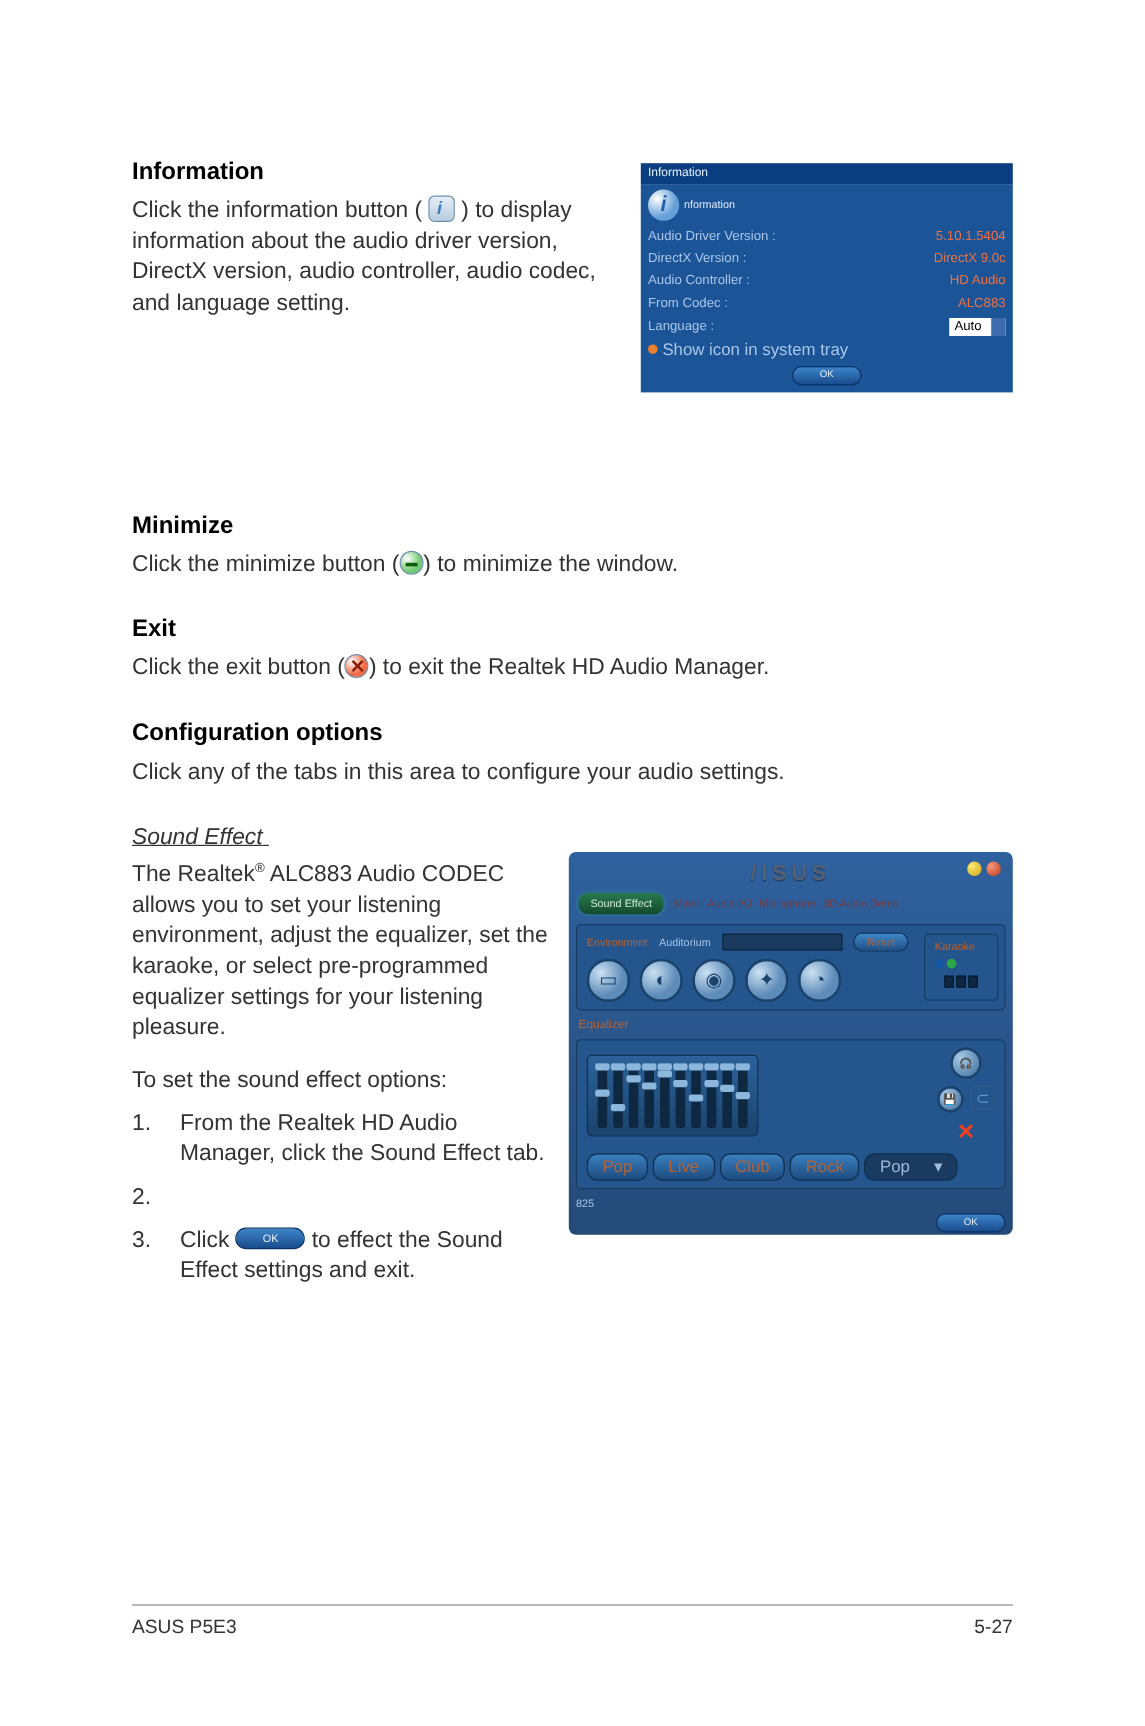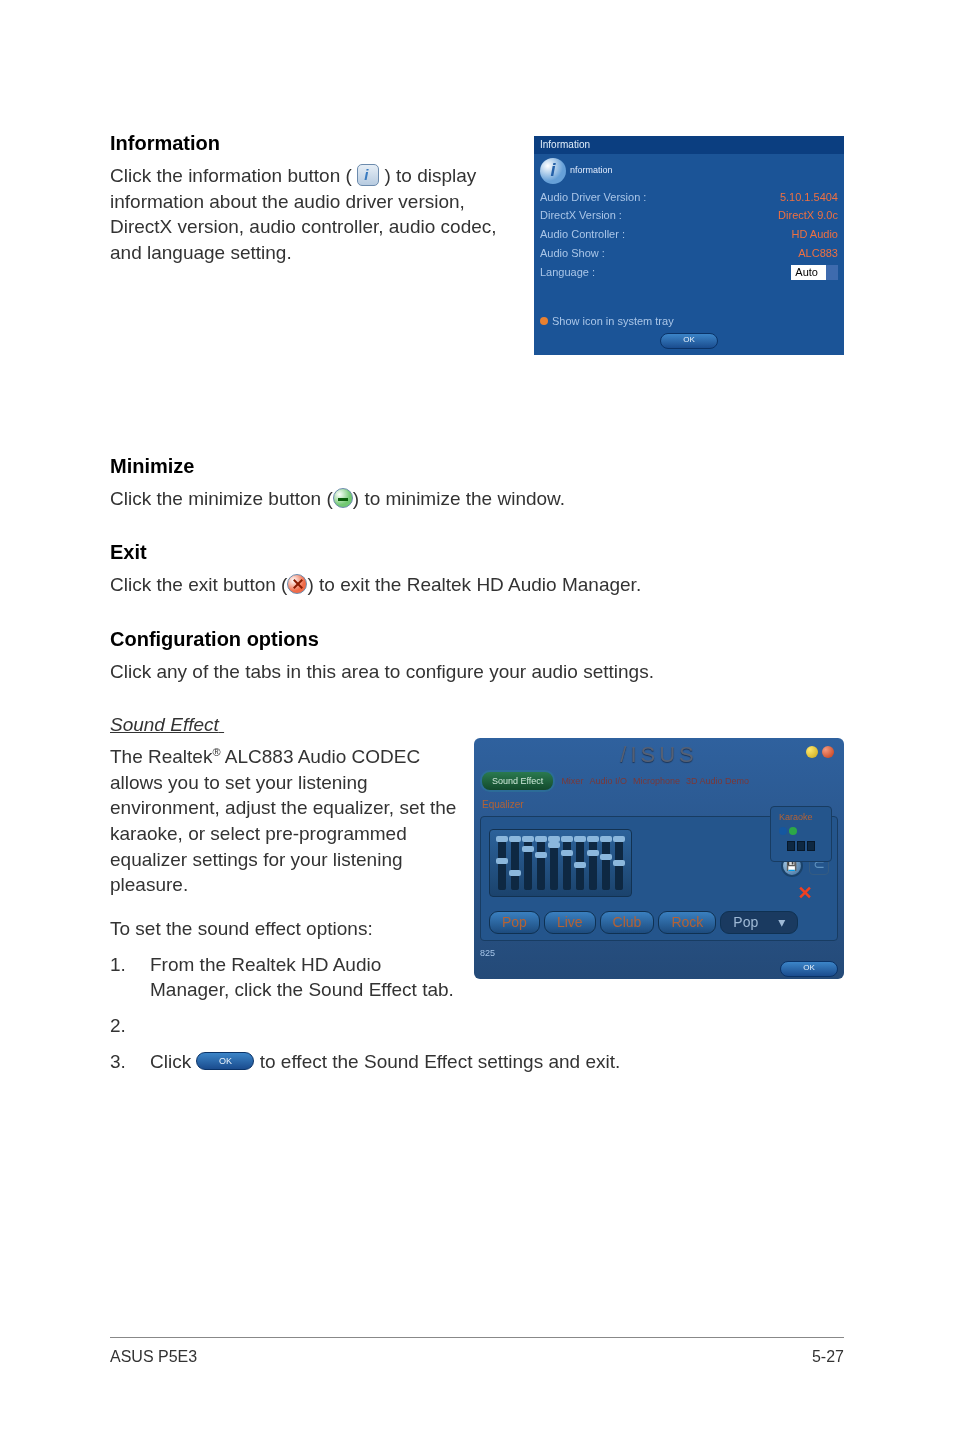--- a/index.html
+++ b/index.html
@@ -47,21 +47,21 @@
     background: radial-gradient(circle at 30% 30%, #fff, #66a0d8 60%);
     color:#2460a8; font-style:italic; font-weight:bold;
     display:flex; align-items:center; justify-content:center;
     font-size:18px;
   }
   .info-label { font-size:9px; color:#dfeafd; }
   .info-row { display:flex; justify-content:space-between; font-size:11px; color:#aac6e8; padding:2px 0; }
   .info-row .r { color:#f07040; }
   .info-row.lang .r { background:#fff; color:#000; padding:0 20px 0 4px; position:relative; }
   .info-row.lang .r::after { content:""; position:absolute; right:0; top:0; bottom:0; width:12px; background:#3e6bae; }
-  .info-radio { display:flex; align-items:center; gap:4px; font-size:11px; color:#aac6e8;margin-top:32px; }
+  .info-radio { display:flex; align-items:center; gap:4px; font-size:14px; color:#aac6e8; }
   .info-radio .dot { width:8px;height:8px;border-radius:50%;background:#e88030; }
   .ok-btn {
     width: 58px; height: 16px; margin: 4px auto 0 auto;
     background: linear-gradient(#3c85c8,#1a4c8e);
     border:1px solid #0a3368; border-radius:8px;
     font-size:8px; color:#e9f2fb; display:flex;align-items:center;justify-content:center;
   }
 
   
   .round-btn {
@@ -95,21 +95,21 @@
 
   
   .sfx-box {
     float:right; width:370px; margin-left:14px;
     background:linear-gradient(#2f619e,#244a78);
     border-radius:6px; padding:6px 6px 2px 6px;
     font-size:9px; color:#a5c4e8;
     position:relative;
   }
   .sfx-header { display:flex; justify-content:center; align-items:center; position:relative; height:22px; }
-  .sfx-header .logo { color:#556074; letter-spacing:4px; font-weight:normal; font-size:22px; text-shadow:0 1px 1px #1d3556; }
+  .sfx-header .logo { color:#556074; letter-spacing:4px; font-weight:bold; font-size:18px; text-shadow:0 1px 1px #1d3556; }
   .sfx-top-icons { position:absolute; right:4px; top:2px; display:flex; gap:4px; }
   .dot-ic { width:12px;height:12px;border-radius:50%; }
   .dot-ic.y { background:radial-gradient(circle at 30% 30%, #ffe96e,#caa516); }
   .dot-ic.r { background:radial-gradient(circle at 30% 30%, #f4997e,#c23812); }
   .tabs { display:flex; gap:6px; margin:4px 0 6px 0; align-items:center; }
   .tab { color:#7a3838; font-size:9px; }
   .tab.active {
     background:linear-gradient(#2a7a4f,#134a2c); color:#cfe9da;
     padding:3px 10px; border-radius:10px; border:2px solid #2c6c98;
   }
@@ -169,21 +169,21 @@
         </div>
       <div class="info-row">
           <span>DirectX Version :</span>
           <span class="r">DirectX 9.0c</span>
         </div>
       <div class="info-row">
           <span>Audio Controller :</span>
           <span class="r">HD Audio</span>
         </div>
       <div class="info-row">
-          <span>Audio Show :</span>
+          <span>From Codec :</span>
           <span class="r">ALC883</span>
         </div>
       <div class="info-row lang">
           <span>Language :</span>
           <span class="r">Auto</span>
         </div>
       <div class="info-radio">
           <span class="dot"></span>
           <span>Show icon in system tray</span>
         </div>
@@ -227,20 +227,35 @@
         <span class="dot-ic y"></span>
         <span class="dot-ic r"></span>
       </div>
     </div>
     <div class="tabs">
       <span class="tab active">Sound Effect</span>
       <span class="tab">Mixer</span>
       <span class="tab">Audio I/O</span>
       <span class="tab">Microphone</span>
       <span class="tab">3D Audio Demo</span>
+    </div>
+    <div class="panel" style="position:relative; padding-right:80px;">
+      <div class="panel-row1">
+        <span style="color:#b36236">Environment</span>
+        <span style="color:#a5c4e8">Auditorium</span>
+        <span class="ddl"></span>
+        <span class="pill-b">Reset</span>
+      </div>
+      <div class="env-icons">
+        <span class="env-ic">▭</span>
+        <span class="env-ic">◐</span>
+        <span class="env-ic">◉</span>
+        <span class="env-ic">✦</span>
+        <span class="env-ic">◔</span>
+      </div>
     </div>
     <div class="kar-box">
       <div>Karaoke</div>
       <div class="kar-dots">
           <span class="b"></span>
           <span class="g"></span>
         </div>
       <div class="kar-slots">
           <span></span>
           <span></span>

